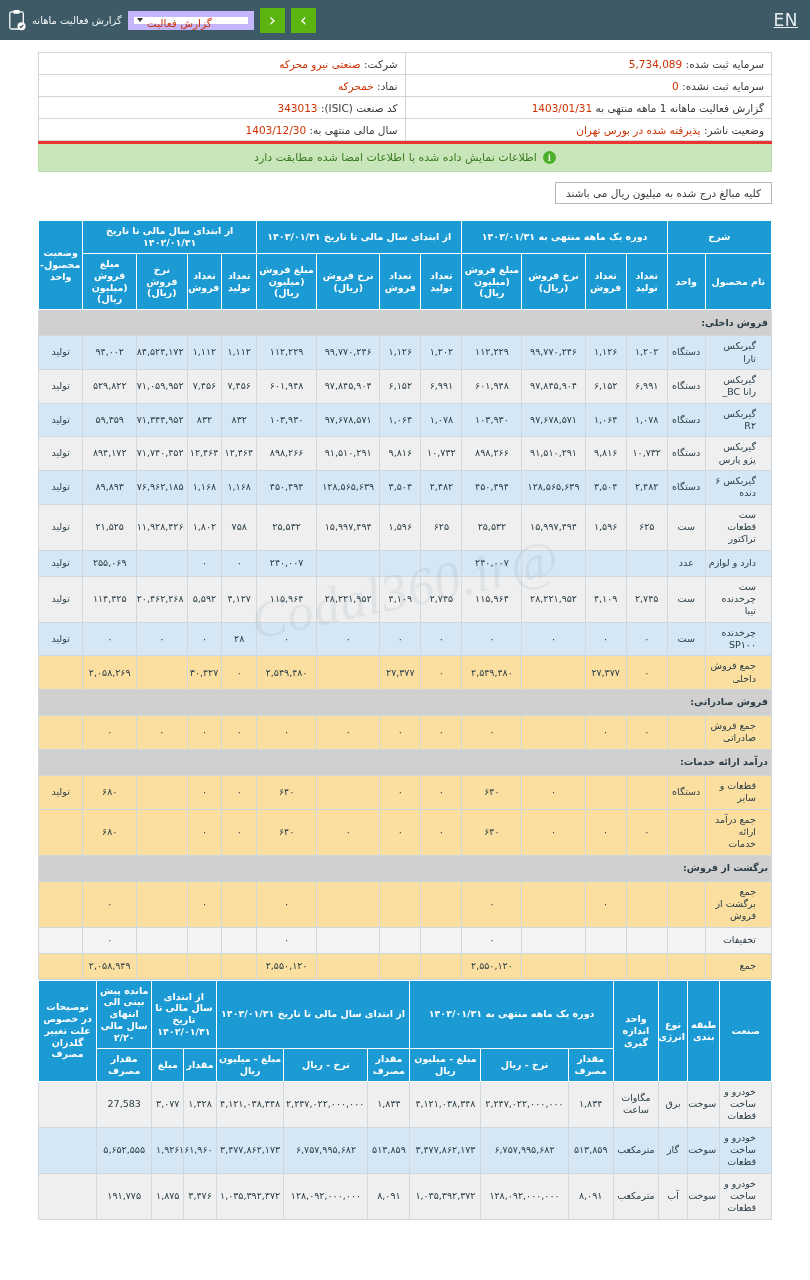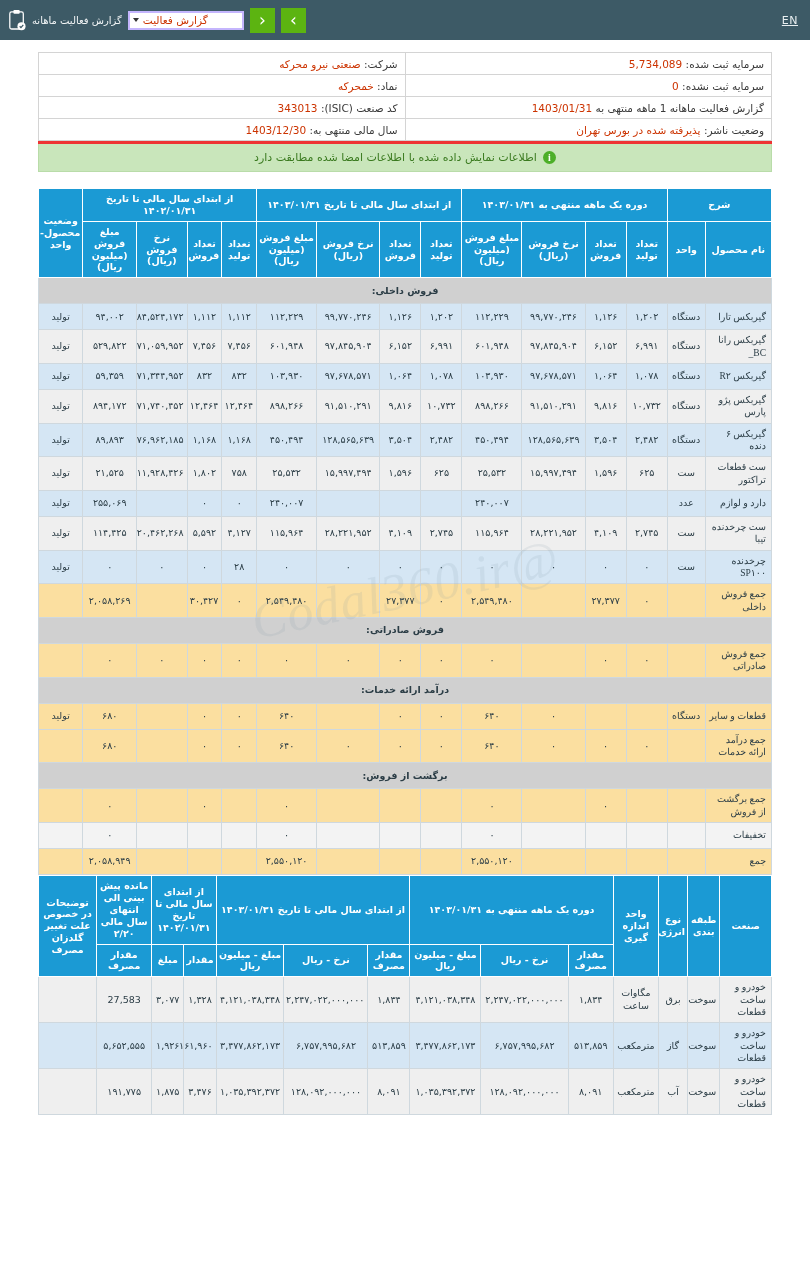--- a/index.html
+++ b/index.html
@@ -21,40 +21,40 @@
     padding: 0 8px;
     color: #ffffff;
   }
   .topbar-right {
     display: flex;
     align-items: center;
     gap: 6px;
   }
   .lang-link {
     color: #e8eef0;
-    font-size: 11px;
+    font-size: 17px;
     text-decoration: underline;
     letter-spacing: .5px;
     padding: 2px 4px;
   }
   .clip-icon { width: 18px; height: 22px; display:block; }
   .topbar-title {
     font-size: 10px;
     color: #f2f5f6;
     white-space: nowrap;
   }
   .report-select {
-    width: 116px;
+    width: 126px;
     height: 19px;
     background: #ffffff;
-    border: 2px solid #c4b5fd;
+    border: 6px solid #c4b5fd;
     color: #cc3300;
     font-size: 10.5px;
     display: flex;
-    align-items: center;
+    align-items: flex-start;
     justify-content: flex-end;
     padding: 0 3px;
     position: relative;
   }
   .report-select .caret {
     position: absolute;
     left: 3px; top: 50%;
     transform: translateY(-50%);
     width: 0; height: 0;
     border-left: 3.5px solid transparent;
@@ -164,26 +164,25 @@
     font-size: 9.5px;
     color: #2b3d46;
     padding: 4px 3px;
     text-align: center;
     vertical-align: middle;
     height: 26px;
     line-height: 1.3;
   }
   table.grid td.name {
     text-align: right;
-    padding-right: 5px;
-    font-family: Liberation Serif, serif;
+    padding-right: 15px;
   }
   tr.r-blue  td { background: #d5e6f4; }
   tr.r-gray  td { background: #efefef; }
-  tr.r-head  td { background: #d0d0d0; font-weight: bold; text-align: center; }
+  tr.r-head  td { background: #d0d0d0; font-weight: bold; text-align: right; }
   tr.r-sum   td { background: #fbdfa0; }
   tr.r-plain td { background: #f3f3f3; }
 
   
   .stage { position: relative; }
   .watermark {
     position: absolute;
     top: 560px; left: 0; right: 0;
     text-align: center;
     font-size: 52px;
@@ -269,20 +268,21 @@
     </tbody>
       </table>
 
     <div class="redline"></div>
 
     <div class="notice">
       <span class="info-circle">i</span>
       <span>اطلاعات نمایش داده شده با اطلاعات امضا شده مطابقت دارد</span>
     </div>
 
+    <div class="unit-note">کلیه مبالغ درج شده به میلیون ریال می باشند</div>
 
     
 
     <table class="grid" id="prod-table">
       <colgroup>
         <col style="width:10.5%">
           <col style="width:6%">
         <col style="width:6.5%">
           <col style="width:6.5%">
           <col style="width:10%">

